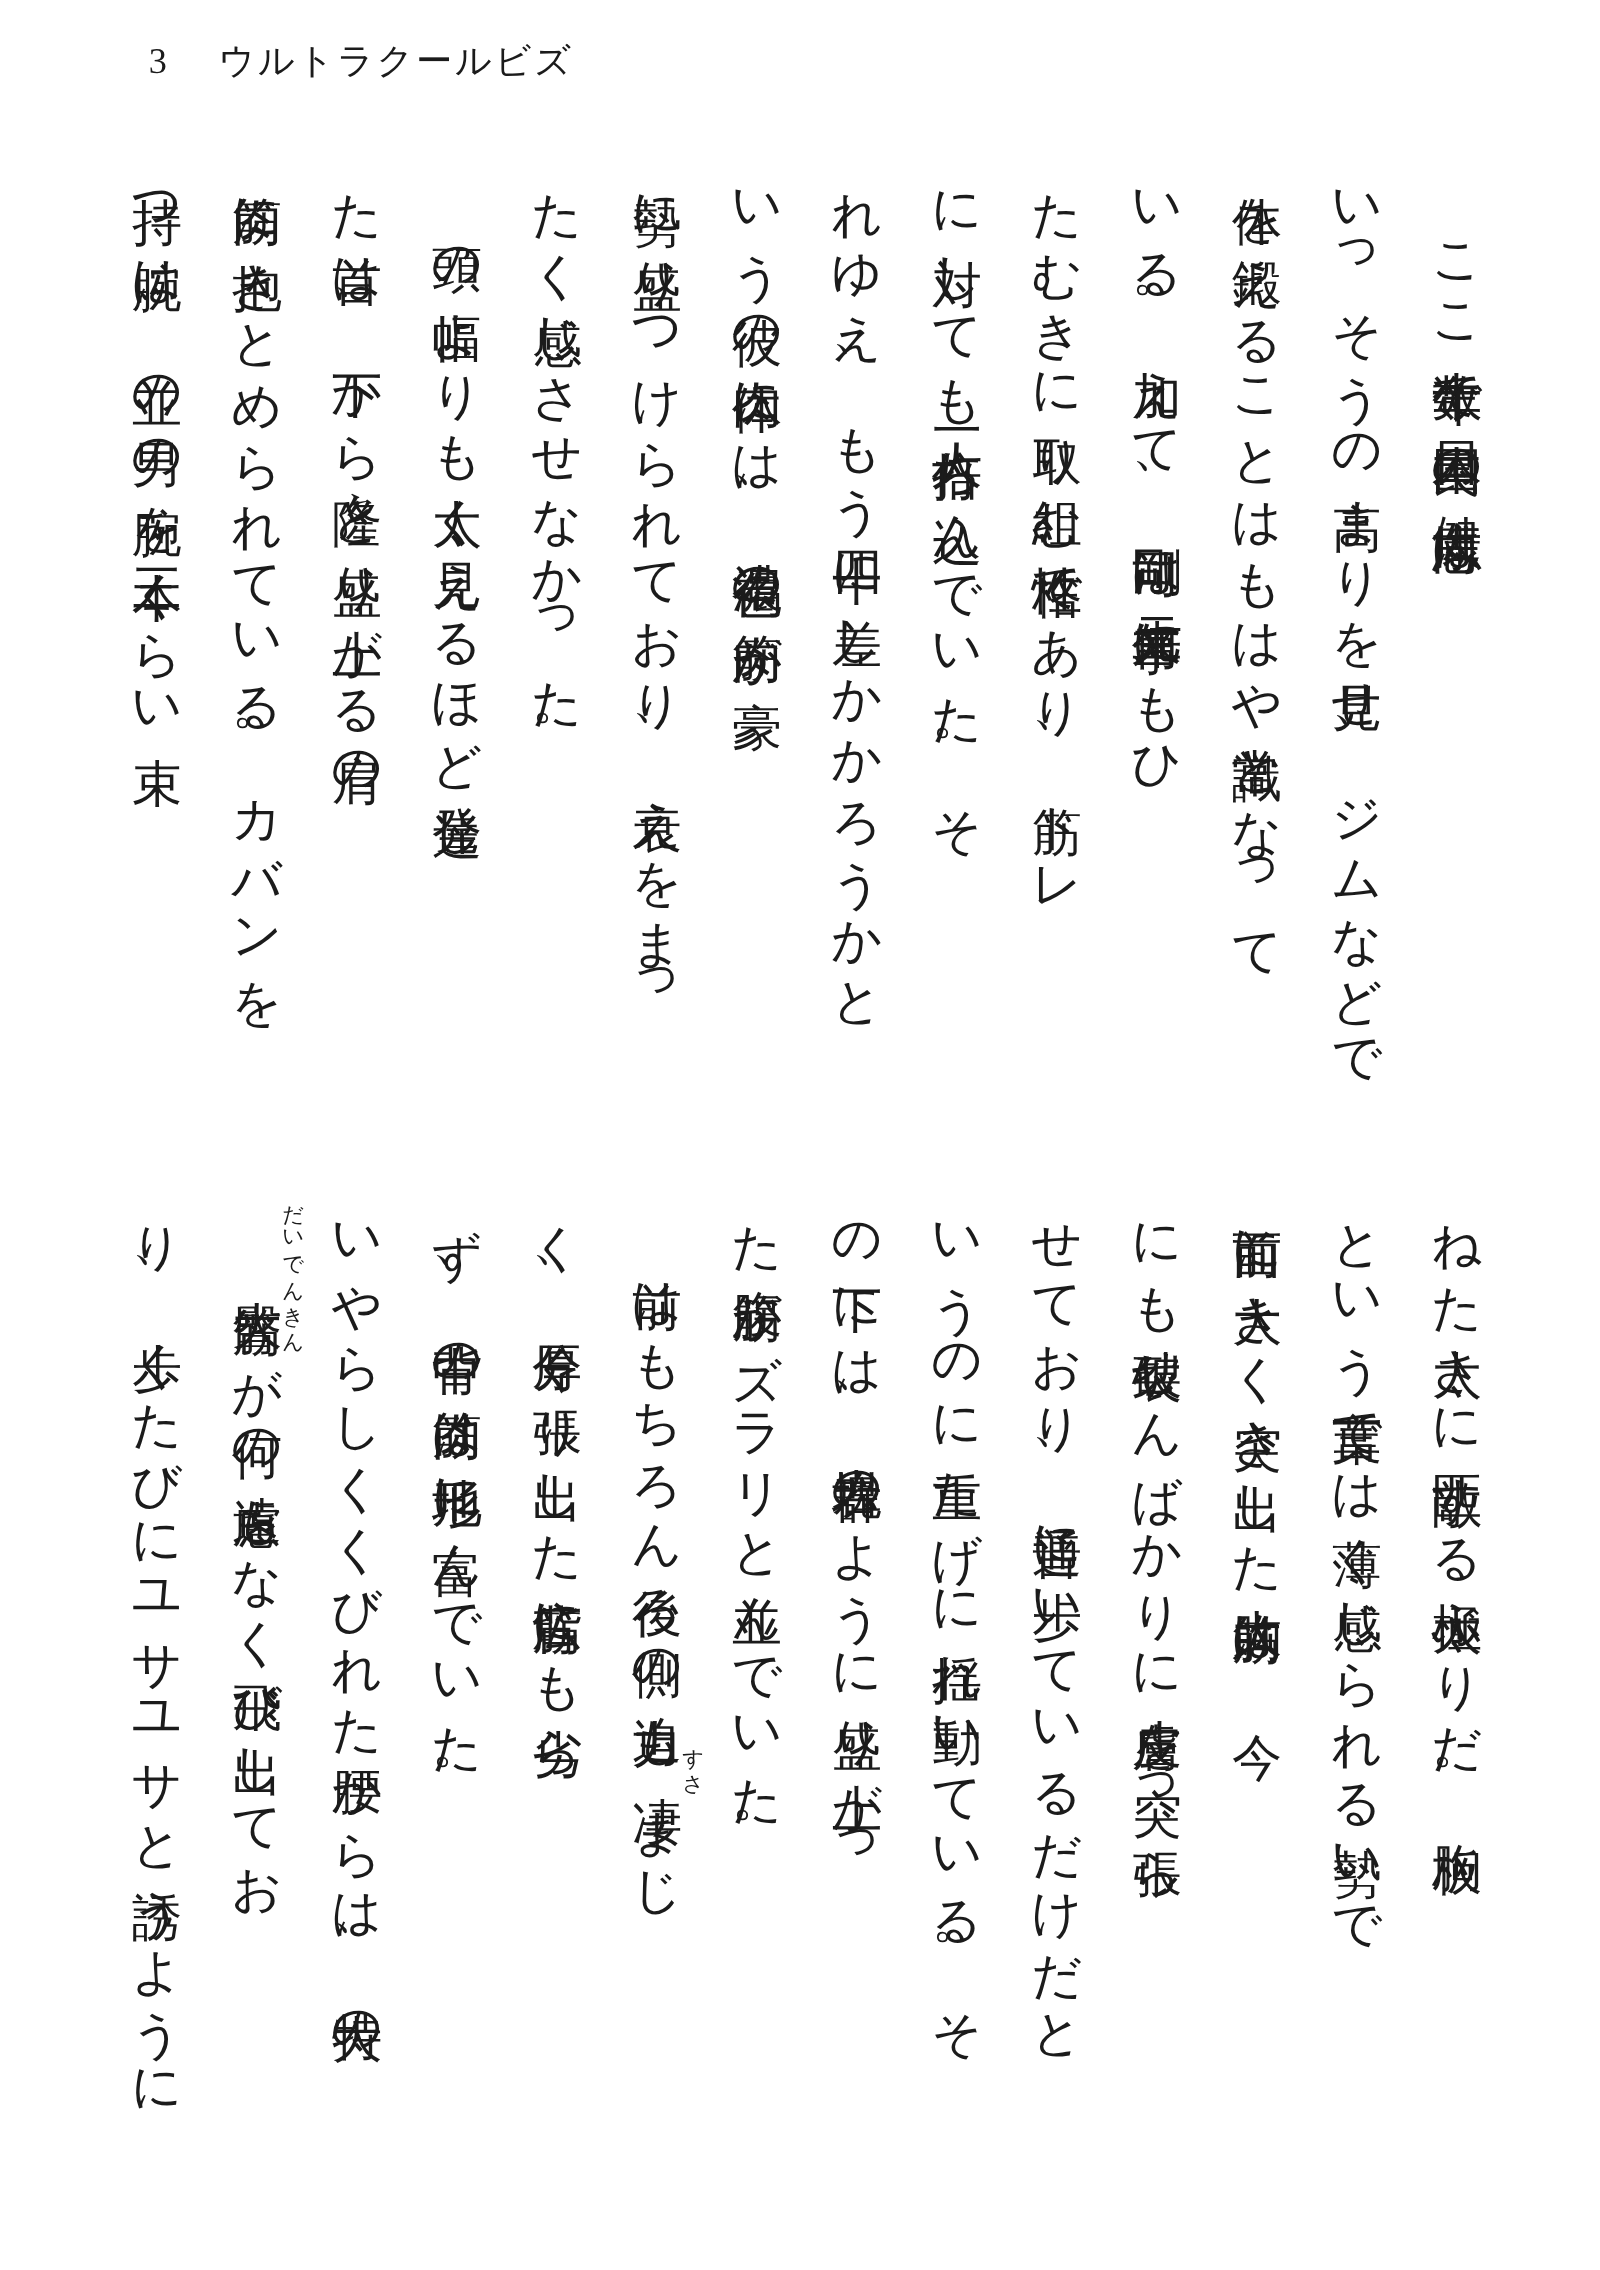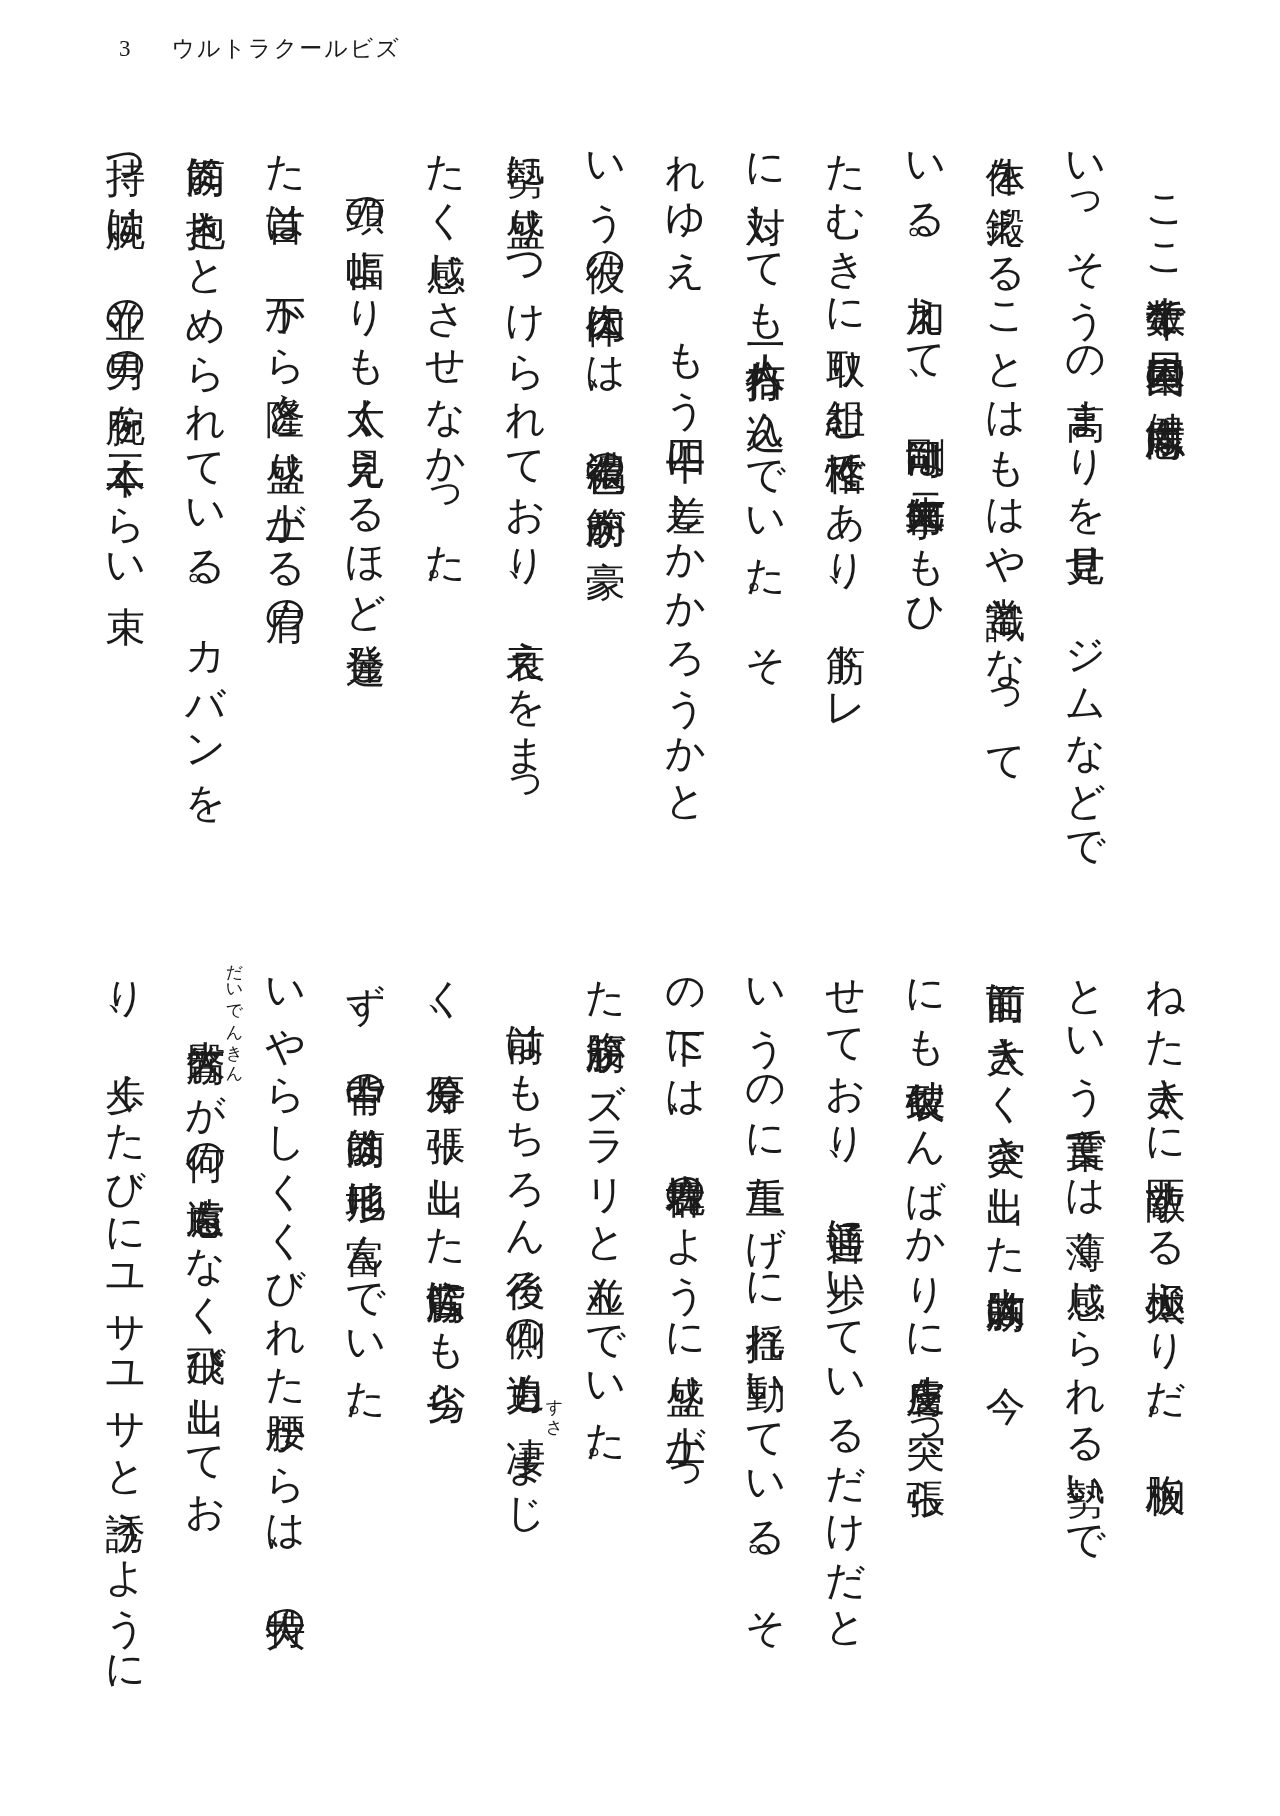--- a/index.html
+++ b/index.html
@@ -13,21 +13,21 @@
     height: 1816px;
     background: #ffffff;
     color: #1b1b1b;
     font-family: "Liberation Serif", "DejaVu Serif", serif;
     overflow: hidden;
   }
   .page-header {
     position: absolute;
     left: 119px;
     top: 34px;
-    font-size: 23px;
+    font-size: 29px;
     line-height: 30px;
     white-space: nowrap;
   }
   .page-number {
     display: inline-block;
   }
   .page-title {
     display: inline-block;
     margin-left: 41px;
     letter-spacing: 2px;

